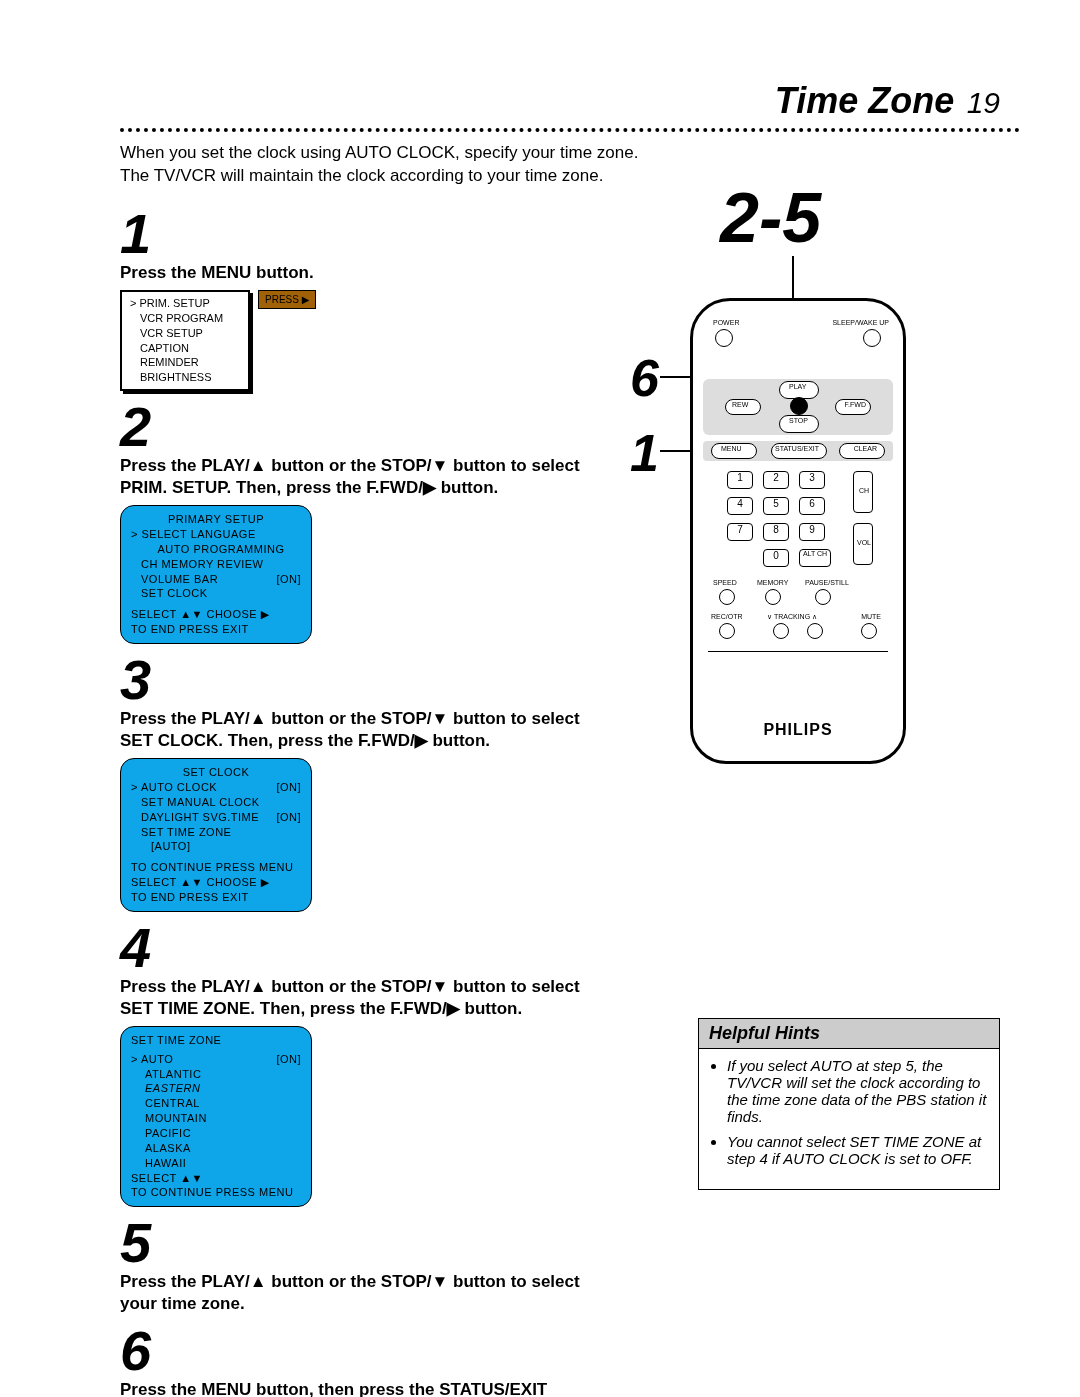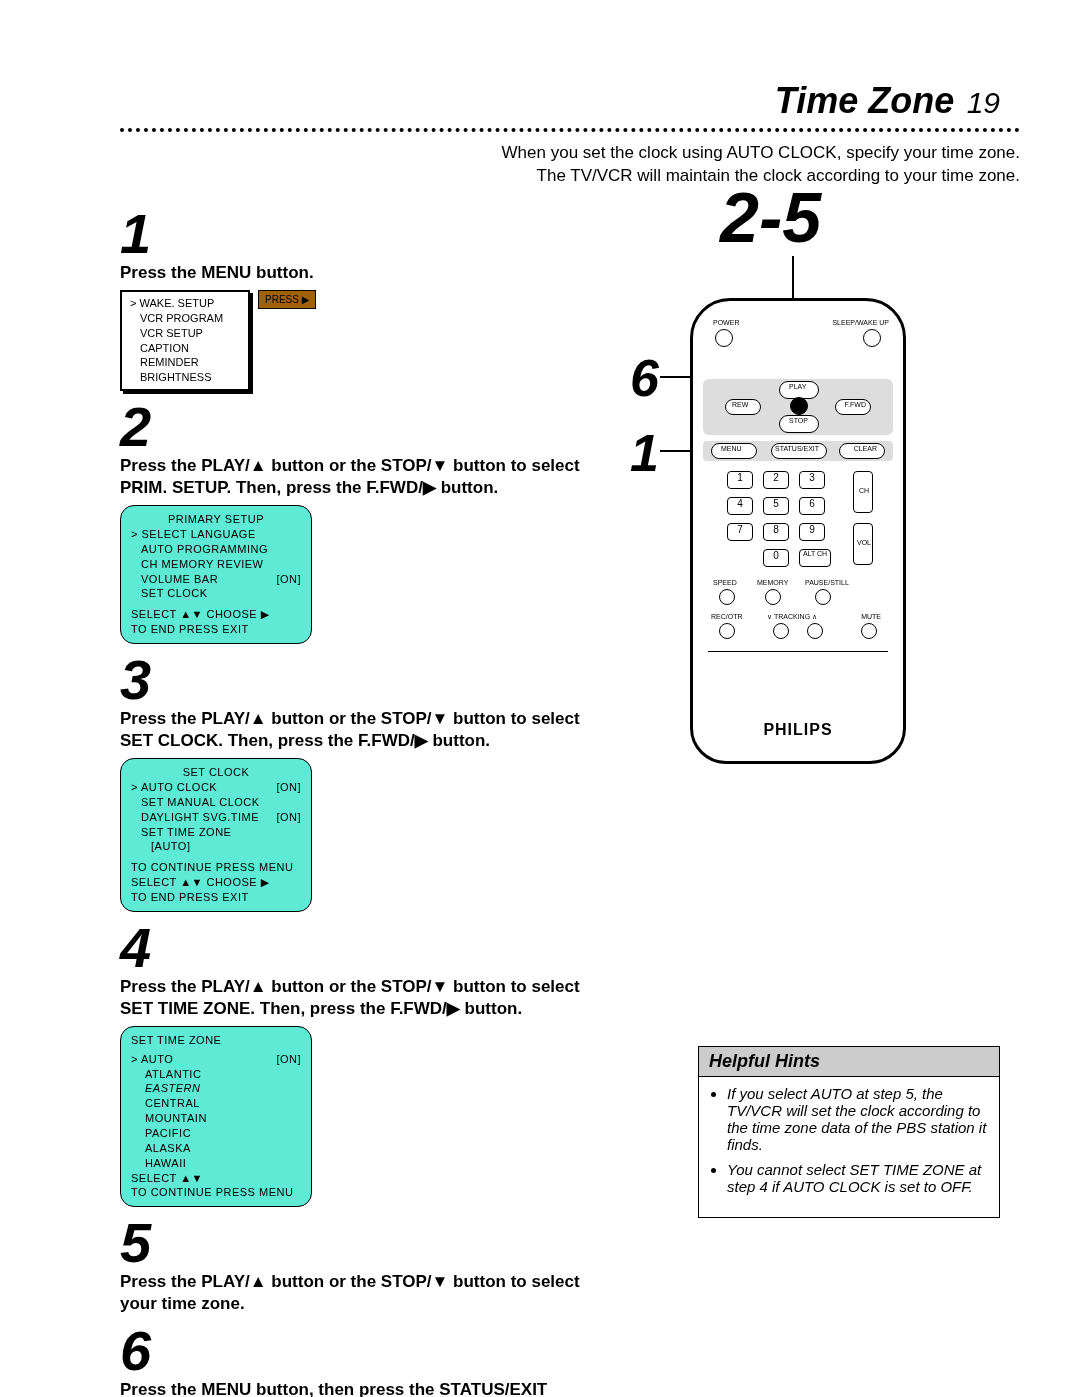--- a/index.html
+++ b/index.html
@@ -62,21 +62,21 @@
     margin-bottom: 6px;
   }
   .osd {
     font-family: Arial, sans-serif;
     font-size: 11px;
     letter-spacing: 0.5px;
     line-height: 1.35;
     padding: 6px 10px;
     border: 1.5px solid #000;
     border-radius: 14px;
-    background: #5eead4;
+    background: #0ea5e9;
     display: inline-block;
     min-width: 170px;
   }
   .osd-row { display:flex; justify-content:space-between; }
   .osd-rect {
     border: 2px solid #000;
     box-shadow: 3px 3px 0 #000;
     background:#fff;
     padding:4px 8px;
     font-size:11px;
@@ -151,52 +151,52 @@
 <body>
 
 <div class="page">
 
   <div class="title-row">
     <span class="title">Time Zone</span>
     <span class="pagenum">19</span>
   </div>
   <hr class="dots">
 
-  <div class="intro" style="white-space:pre-line;text-align:right;">When you set the clock using AUTO CLOCK, specify your time zone.
+  <div class="intro" style="white-space:pre-line;">When you set the clock using AUTO CLOCK, specify your time zone.
 The TV/VCR will maintain the clock according to your time zone.</div>
 
   <div class="content-row">
 
     <div class="left-col">
 
       
       <div class="stepnum">1</div>
       <div class="steptext">Press the MENU button.</div>
       <div style="display:flex;align-items:flex-start;">
         <div class="osd-rect" style="min-width:110px;">
-          <div>&gt; <span>WAKE. SETUP</span></div>
+          <div>&gt; <span>PRIM. SETUP</span></div>
           <div style="padding-left:10px;">VCR PROGRAM</div>
           <div style="padding-left:10px;">VCR SETUP</div>
           <div style="padding-left:10px;">CAPTION</div>
           <div style="padding-left:10px;">REMINDER</div>
           <div style="padding-left:10px;">BRIGHTNESS</div>
         </div>
         <div class="press-box">PRESS ▶</div>
       </div>
 
       
       <div class="stepnum">2</div>
       <div class="steptext">
         <span>Press the PLAY/▲ button or the STOP/▼ button to select</span><br>
         <span>PRIM. SETUP.  Then, press the F.FWD/▶ button.</span>
       </div>
       <div class="osd">
         <div style="text-align:center;">PRIMARY SETUP</div>
         <div>&gt; <span>SELECT LANGUAGE</span></div>
-        <div style="padding-left:10px;">AUTO PROGRAMMING</div>
+        <div style="padding-left:10px;text-align:center;">AUTO PROGRAMMING</div>
         <div style="padding-left:10px;">CH MEMORY REVIEW</div>
         <div class="osd-row" style="padding-left:10px;">
             <span>VOLUME BAR</span>
             <span>[ON]</span>
           </div>
         <div style="padding-left:10px;">SET CLOCK</div>
         <div style="height:6px;"></div>
         <div>SELECT ▲▼ CHOOSE ▶</div>
         <div>TO  END  PRESS  EXIT</div>
       </div>
@@ -335,21 +335,21 @@
         <div class="lbl" style="right:22px; top:312px;">MUTE</div>
         <div class="btn-rnd" style="left:26px; top:322px; width:14px; height:14px;"></div>
         <div class="btn-rnd" style="left:80px; top:322px; width:14px; height:14px;"></div>
         <div class="btn-rnd" style="left:114px; top:322px; width:14px; height:14px;"></div>
         <div class="btn-rnd" style="right:26px; top:322px; width:14px; height:14px;"></div>
 
         <div style="position:absolute; left:15px; right:15px; top:350px; border-top:1px solid #000;"></div>
         <div class="brand">PHILIPS</div>
       </div>
 
-      <div class="hints" style="top:848px; bottom:auto;">
+      <div class="hints" style="top:820px; bottom:auto;">
         <div class="hints-title">Helpful Hints</div>
         <div class="hints-body">
           <ul>
             <li>If you select AUTO at step 5, the TV/VCR will set the clock according to the time zone data of the PBS station it finds.</li>
             <li>You cannot select SET TIME ZONE at step 4 if AUTO CLOCK is set to OFF.</li>
           </ul>
         </div>
       </div>
 
     </div>

